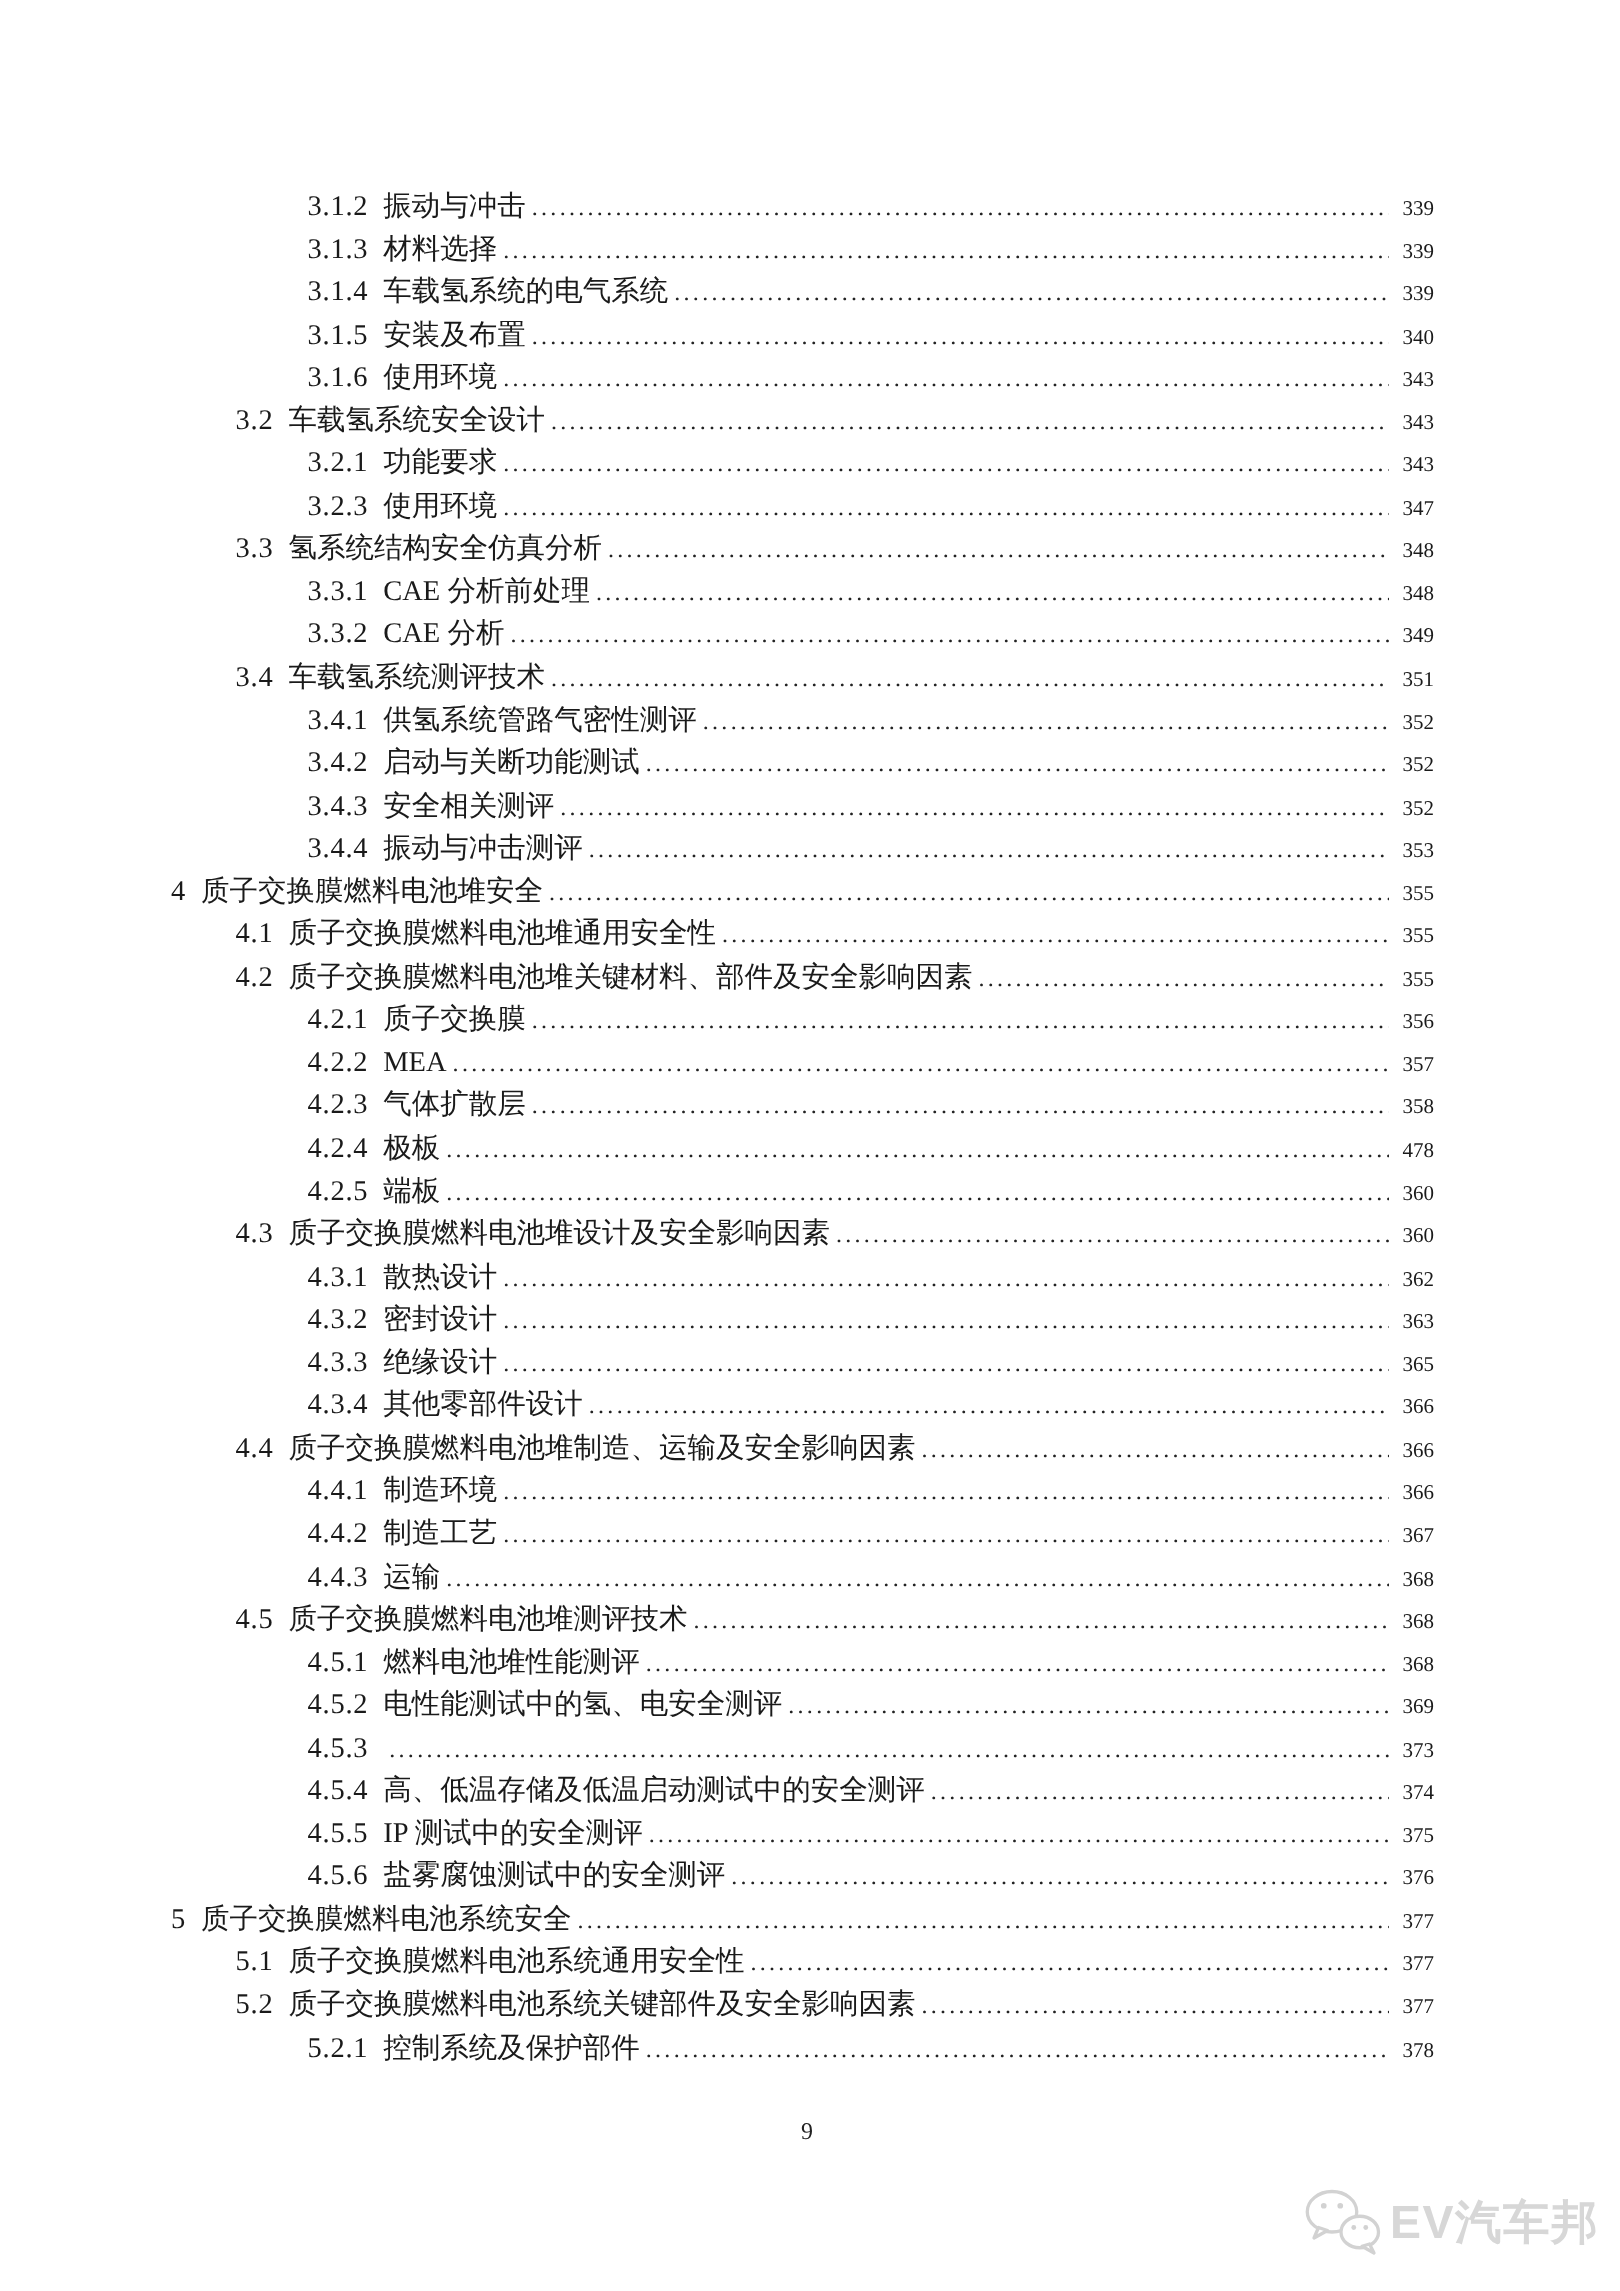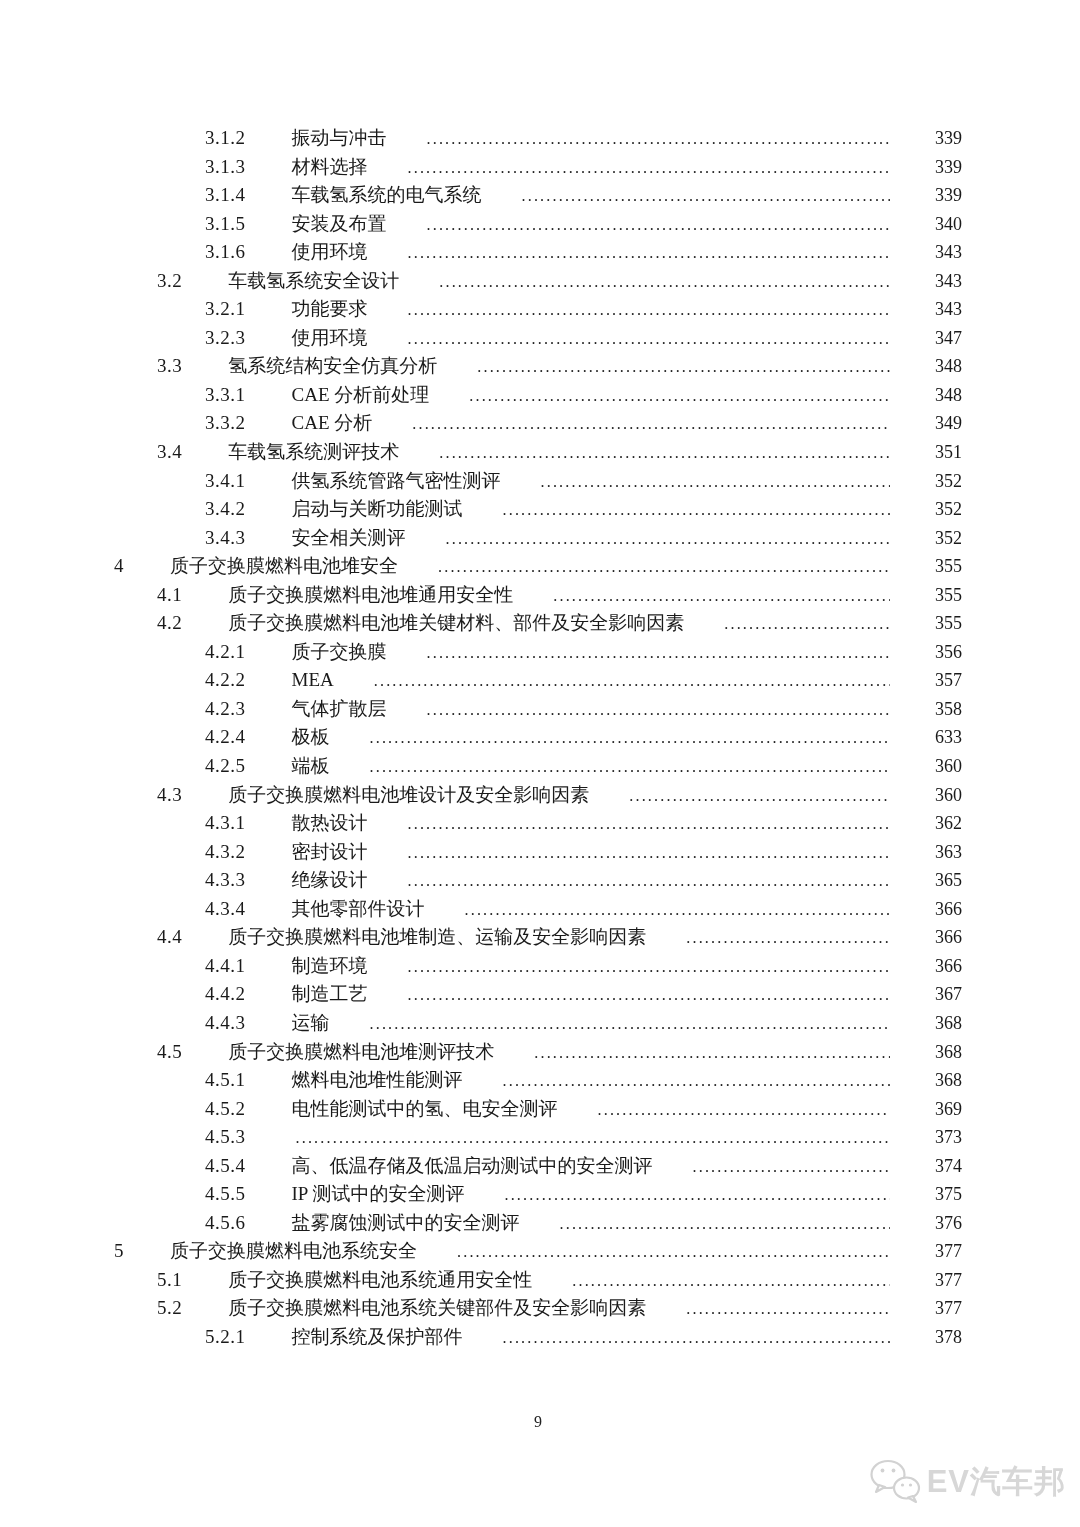--- a/index.html
+++ b/index.html
@@ -23,21 +23,20 @@
     left: 114px;
     right: 118px;
   }
   .toc-row {
     display: flex;
     align-items: baseline;
     height: 28.55px;
     font-size: 19px;
     line-height: 28.55px;
     white-space: nowrap;
-    gap: 36px;
   }
   .toc-row.level-2 { padding-left: 43px; }
   .toc-row.level-3 { padding-left: 91px; }
   .toc-num {
     margin-right: 10px;
     letter-spacing: 0.5px;
   }
   .toc-title { flex: 0 0 auto; }
   .toc-dots {
     flex: 1 1 auto;
@@ -47,22 +46,22 @@
   }
   .toc-dots::after {
     content: "..................................................................................................................................................................................................................................................................................................";
     font-size: 16px;
     letter-spacing: 2.2px;
     color: #222;
   }
   .toc-page {
     flex: 0 0 auto;
     min-width: 33px;
-    text-align: right;
-    font-size: 18px;
+    text-align: center;
+    font-size: 14px;
   }
   .footer-page-number {
     position: absolute;
     top: 1413px;
     left: 114px;
     right: 118px;
     text-align: center;
     font-size: 16px;
     color: #222;
   }
@@ -173,20 +172,26 @@
     <span class="toc-title">启动与关断功能测试</span>
     <span class="toc-dots"></span>
     <span class="toc-page">352</span>
   </div>
       <div class="toc-row level-3">
     <span class="toc-num">3.4.3</span>
     <span class="toc-title">安全相关测评</span>
     <span class="toc-dots"></span>
     <span class="toc-page">352</span>
   </div>
+      <div class="toc-row level-3">
+    <span class="toc-num">3.4.4</span>
+    <span class="toc-title">振动与冲击测评</span>
+    <span class="toc-dots"></span>
+    <span class="toc-page">353</span>
+  </div>
       <div class="toc-row level-1">
     <span class="toc-num">4</span>
     <span class="toc-title">质子交换膜燃料电池堆安全</span>
     <span class="toc-dots"></span>
     <span class="toc-page">355</span>
   </div>
       <div class="toc-row level-2">
     <span class="toc-num">4.1</span>
     <span class="toc-title">质子交换膜燃料电池堆通用安全性</span>
     <span class="toc-dots"></span>
@@ -213,21 +218,21 @@
       <div class="toc-row level-3">
     <span class="toc-num">4.2.3</span>
     <span class="toc-title">气体扩散层</span>
     <span class="toc-dots"></span>
     <span class="toc-page">358</span>
   </div>
       <div class="toc-row level-3">
     <span class="toc-num">4.2.4</span>
     <span class="toc-title">极板</span>
     <span class="toc-dots"></span>
-    <span class="toc-page">633</span>
+    <span class="toc-page">478</span>
   </div>
       <div class="toc-row level-3">
     <span class="toc-num">4.2.5</span>
     <span class="toc-title">端板</span>
     <span class="toc-dots"></span>
     <span class="toc-page">360</span>
   </div>
       <div class="toc-row level-2">
     <span class="toc-num">4.3</span>
     <span class="toc-title">质子交换膜燃料电池堆设计及安全影响因素</span>

